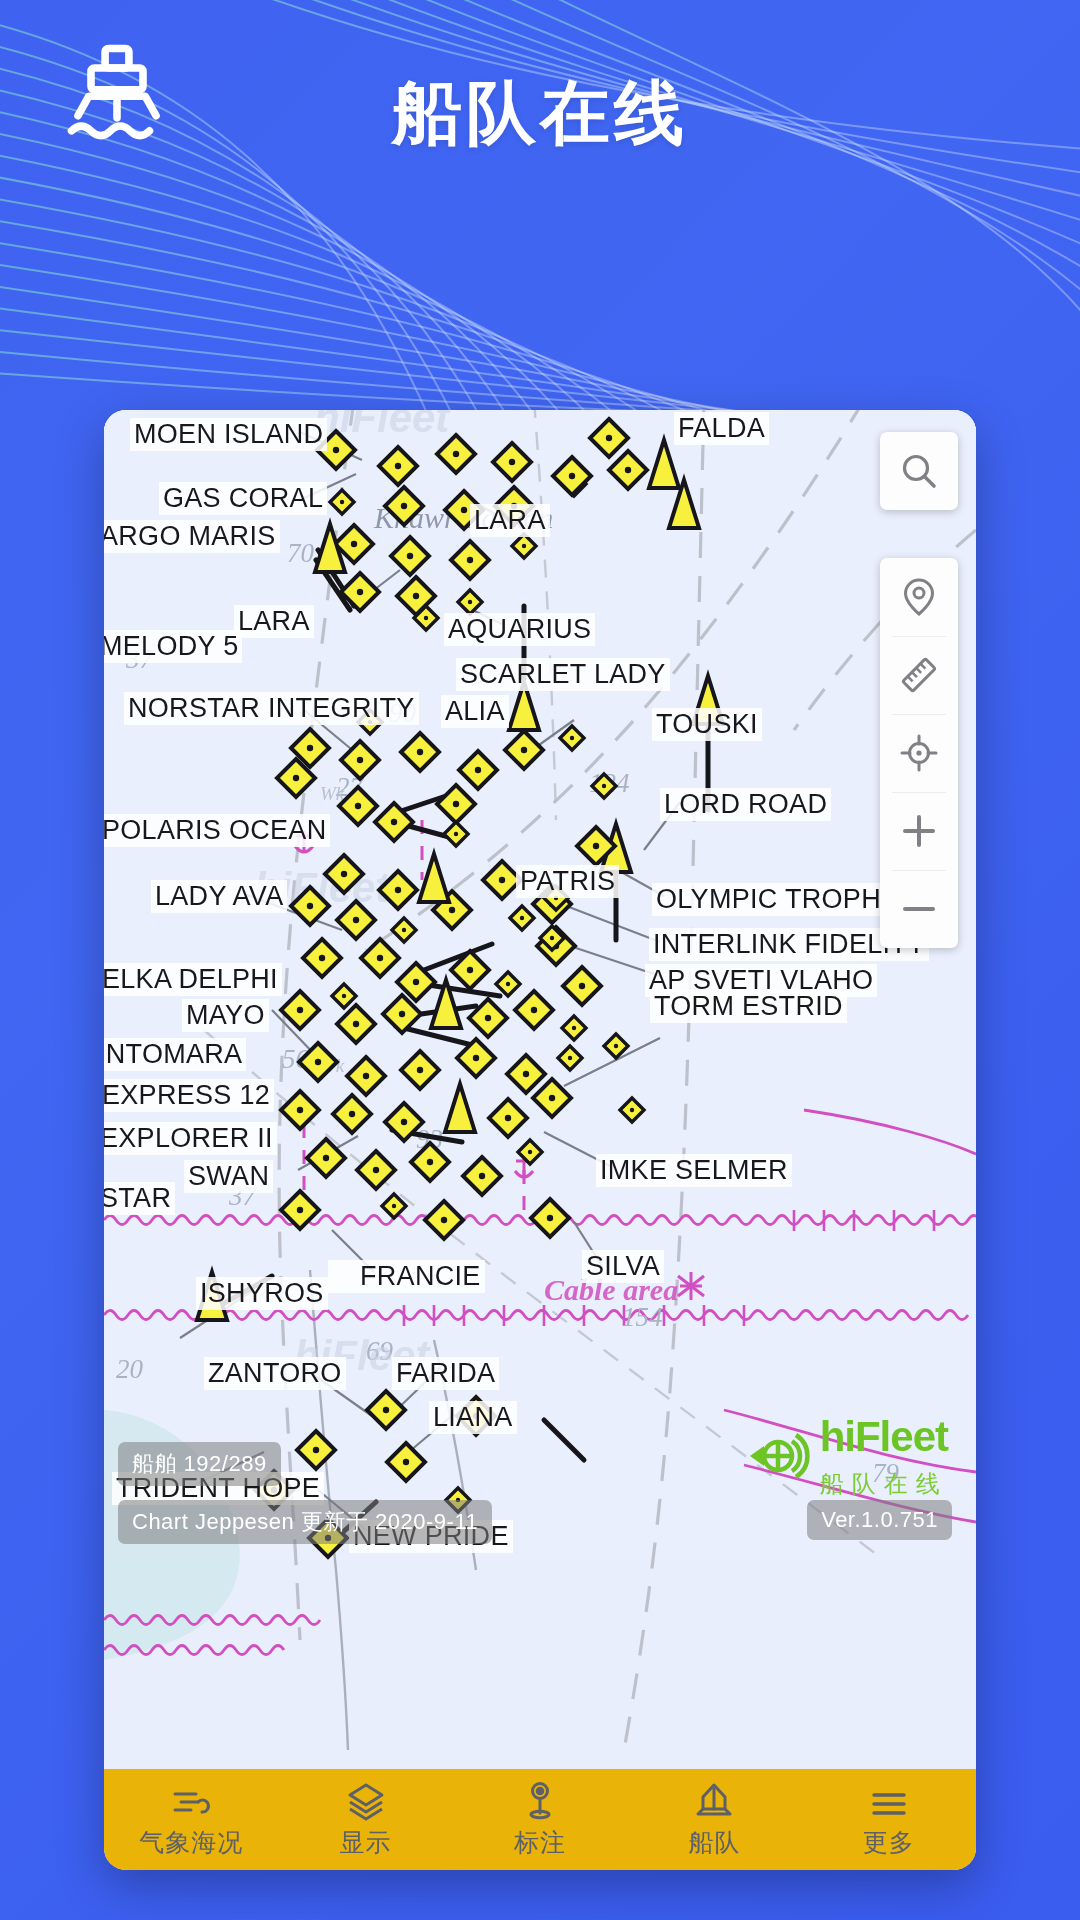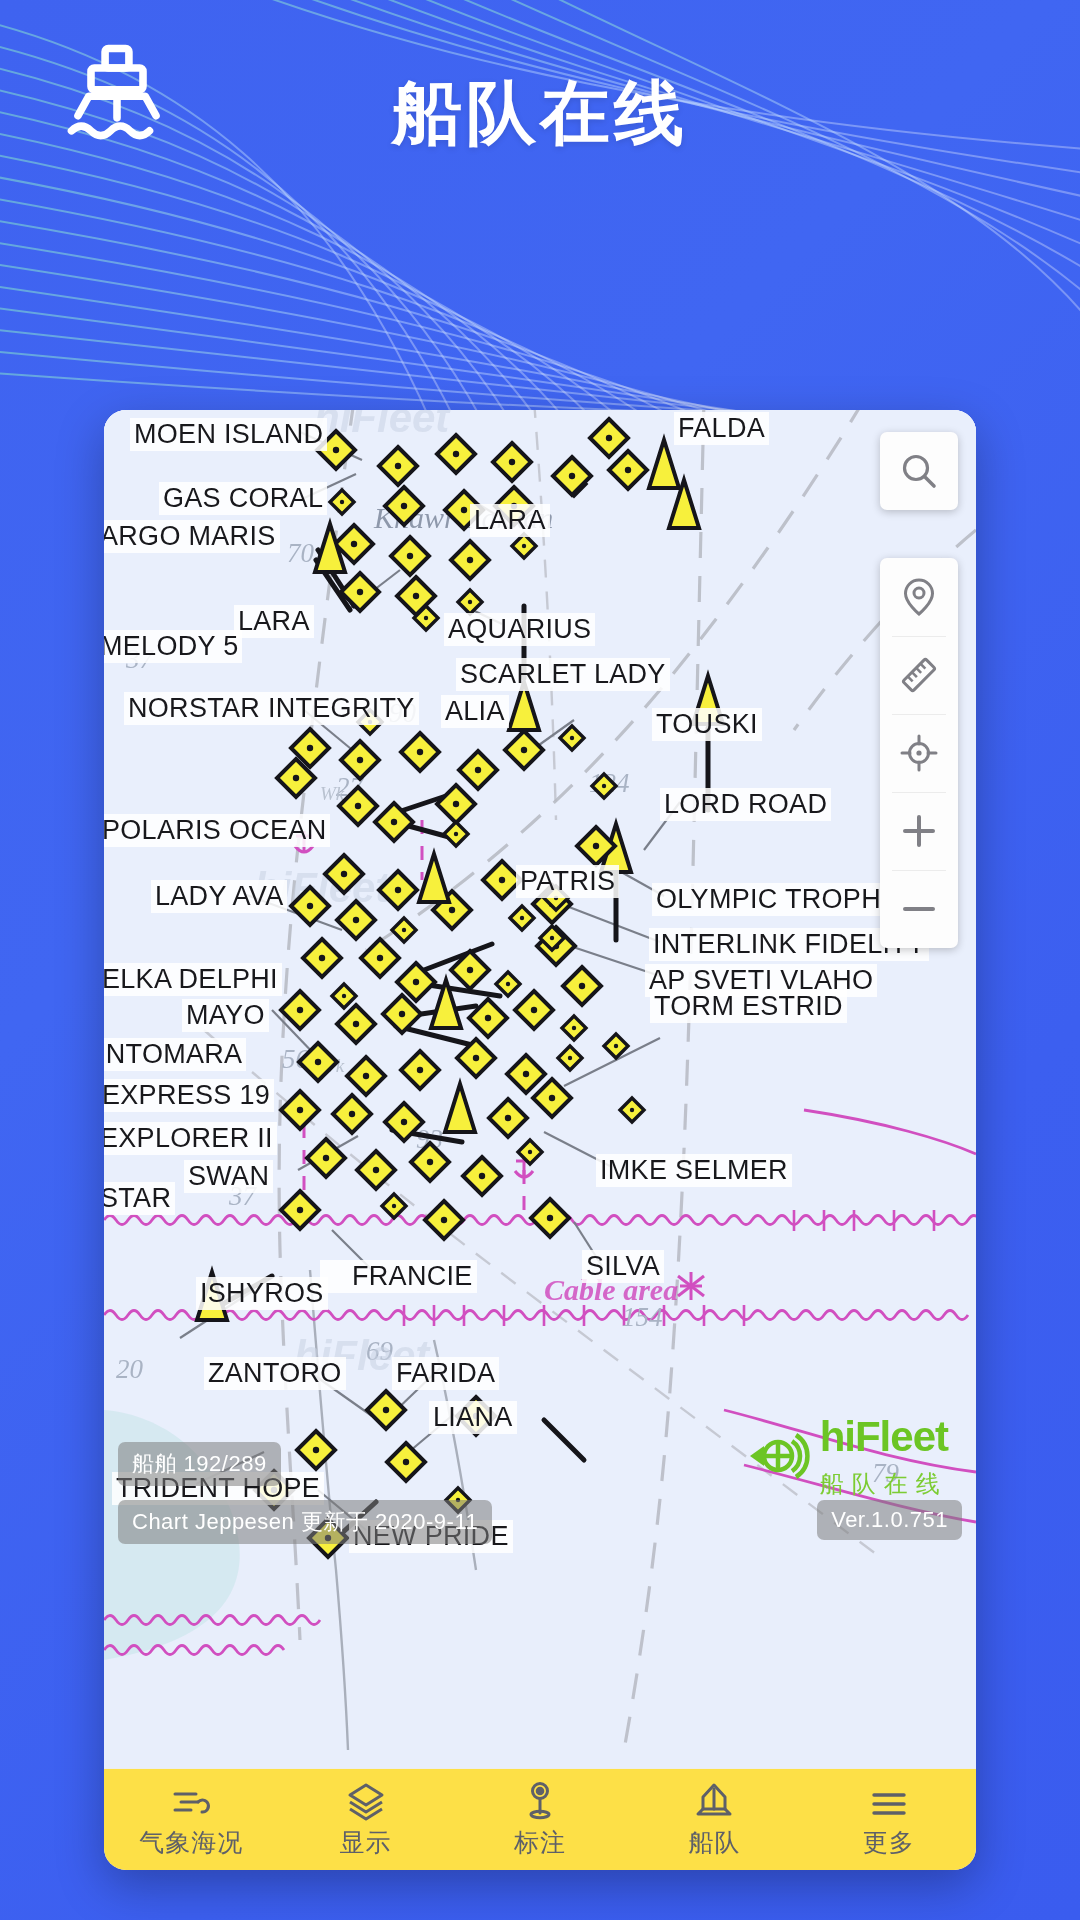--- a/index.html
+++ b/index.html
@@ -108,41 +108,41 @@
     color: #ffffff;
     font-size: 22px;
     padding: 7px 14px;
     border-radius: 7px;
     white-space: nowrap;
     z-index: 8;
     letter-spacing: .5px;
   }
   #badge-ships { left: 14px; top: 1032px; }
   #badge-chart { left: 14px; top: 1090px; }
-  #badge-ver   { right: 14px; top: 1090px; }
+  #badge-ver   { right: 24px; top: 1090px; }
 
   
   #watermark {
     position: absolute; right: 28px; top: 1006px;
     z-index: 7; display: flex; align-items: center; gap: 8px;
   }
   #watermark .wm-text { line-height: 1; }
   #watermark .wm-en {
     color: #6cc524; font-size: 42px; font-weight: bold; letter-spacing: -1px;
     display:block;
   }
   #watermark .wm-cn {
     color: #7ccc33; font-size: 24px; letter-spacing: 8px; display:block; margin-top:14px;
   }
 
   
   .bottomnav {
     position: absolute; left: 0; bottom: 0;
     width: 872px; height: 102px;
-    background: #fde047;
+    background: #eab308;
     display: flex; align-items: center;
     border-top: 1px solid #ededed;
     z-index: 10;
   }
   .navitem {
     flex: 1 1 0;
     display: flex; flex-direction: column; align-items: center; justify-content: center;
     gap: 5px;
     height: 100%;
   }
@@ -499,27 +499,27 @@
     <div class="vlabel" style="left:556px; top:378px;">LORD ROAD</div>
     <div class="vlabel" style="left:412px; top:455px;">PATRIS</div>
     <div class="vlabel" style="left:47px;  top:470px;">LADY AVA</div>
     <div class="vlabel" style="left:548px; top:473px;">OLYMPIC TROPHY</div>
     <div class="vlabel" style="left:545px; top:518px;">INTERLINK FIDELITY</div>
     <div class="vlabel" style="left:-6px;  top:553px;">ELKA DELPHI</div>
     <div class="vlabel" style="left:541px; top:554px;">AP SVETI VLAHO</div>
     <div class="vlabel" style="left:78px;  top:589px;">MAYO</div>
     <div class="vlabel" style="left:-10px; top:628px;">INTOMARA</div>
     <div class="vlabel" style="left:546px; top:580px;">TORM ESTRID</div>
-    <div class="vlabel" style="left:-6px;  top:669px;">EXPRESS 19</div>
+    <div class="vlabel" style="left:-6px;  top:669px;">EXPRESS 12</div>
     <div class="vlabel" style="left:-8px;  top:712px;">EXPLORER II</div>
     <div class="vlabel" style="left:492px; top:744px;">IMKE SELMER</div>
     <div class="vlabel" style="left:80px;  top:750px;">SWAN</div>
     <div class="vlabel" style="left:-8px;  top:772px;">STAR</div>
     <div class="vlabel" style="left:478px; top:840px;">SILVA</div>
-    <div class="vlabel" style="left:216px; top:850px;padding-left:32px;">FRANCIE</div>
+    <div class="vlabel" style="left:224px; top:850px;padding-left:32px;">FRANCIE</div>
     <div class="vlabel" style="left:92px;  top:867px;">ISHYROS</div>
     <div class="vlabel" style="left:100px; top:947px;">ZANTORO</div>
     <div class="vlabel" style="left:288px; top:947px;">FARIDA</div>
     <div class="vlabel" style="left:325px; top:991px;">LIANA</div>
     <div class="vlabel" style="left:8px;   top:1062px;">TRIDENT HOPE</div>
     <div class="vlabel" style="left:245px; top:1110px;">NEW PRIDE</div>
 
     <div id="watermark">
       <svg width="64" height="58" viewBox="0 0 64 58">
         <g stroke="#6cc524" stroke-width="4.5" fill="none">

